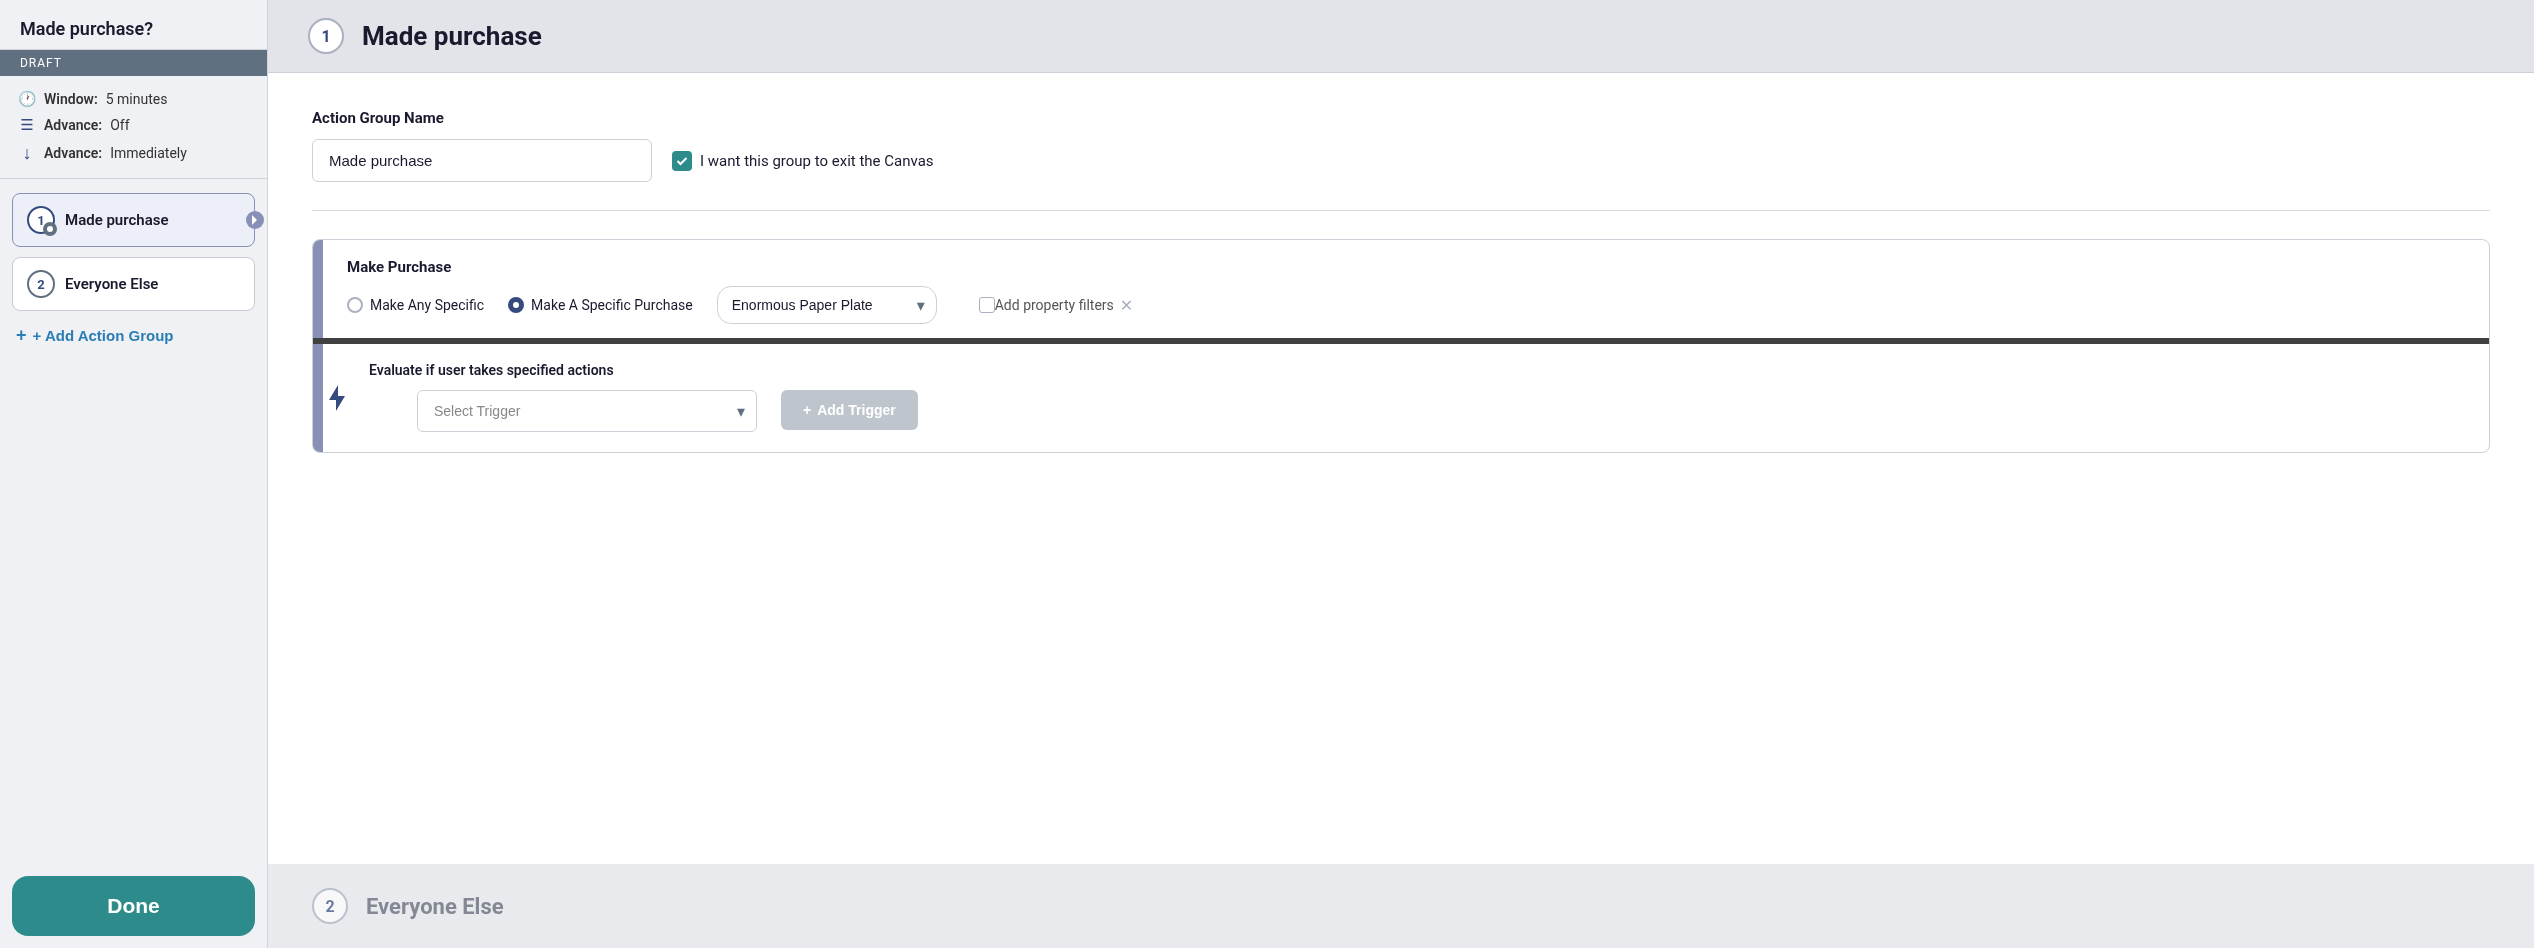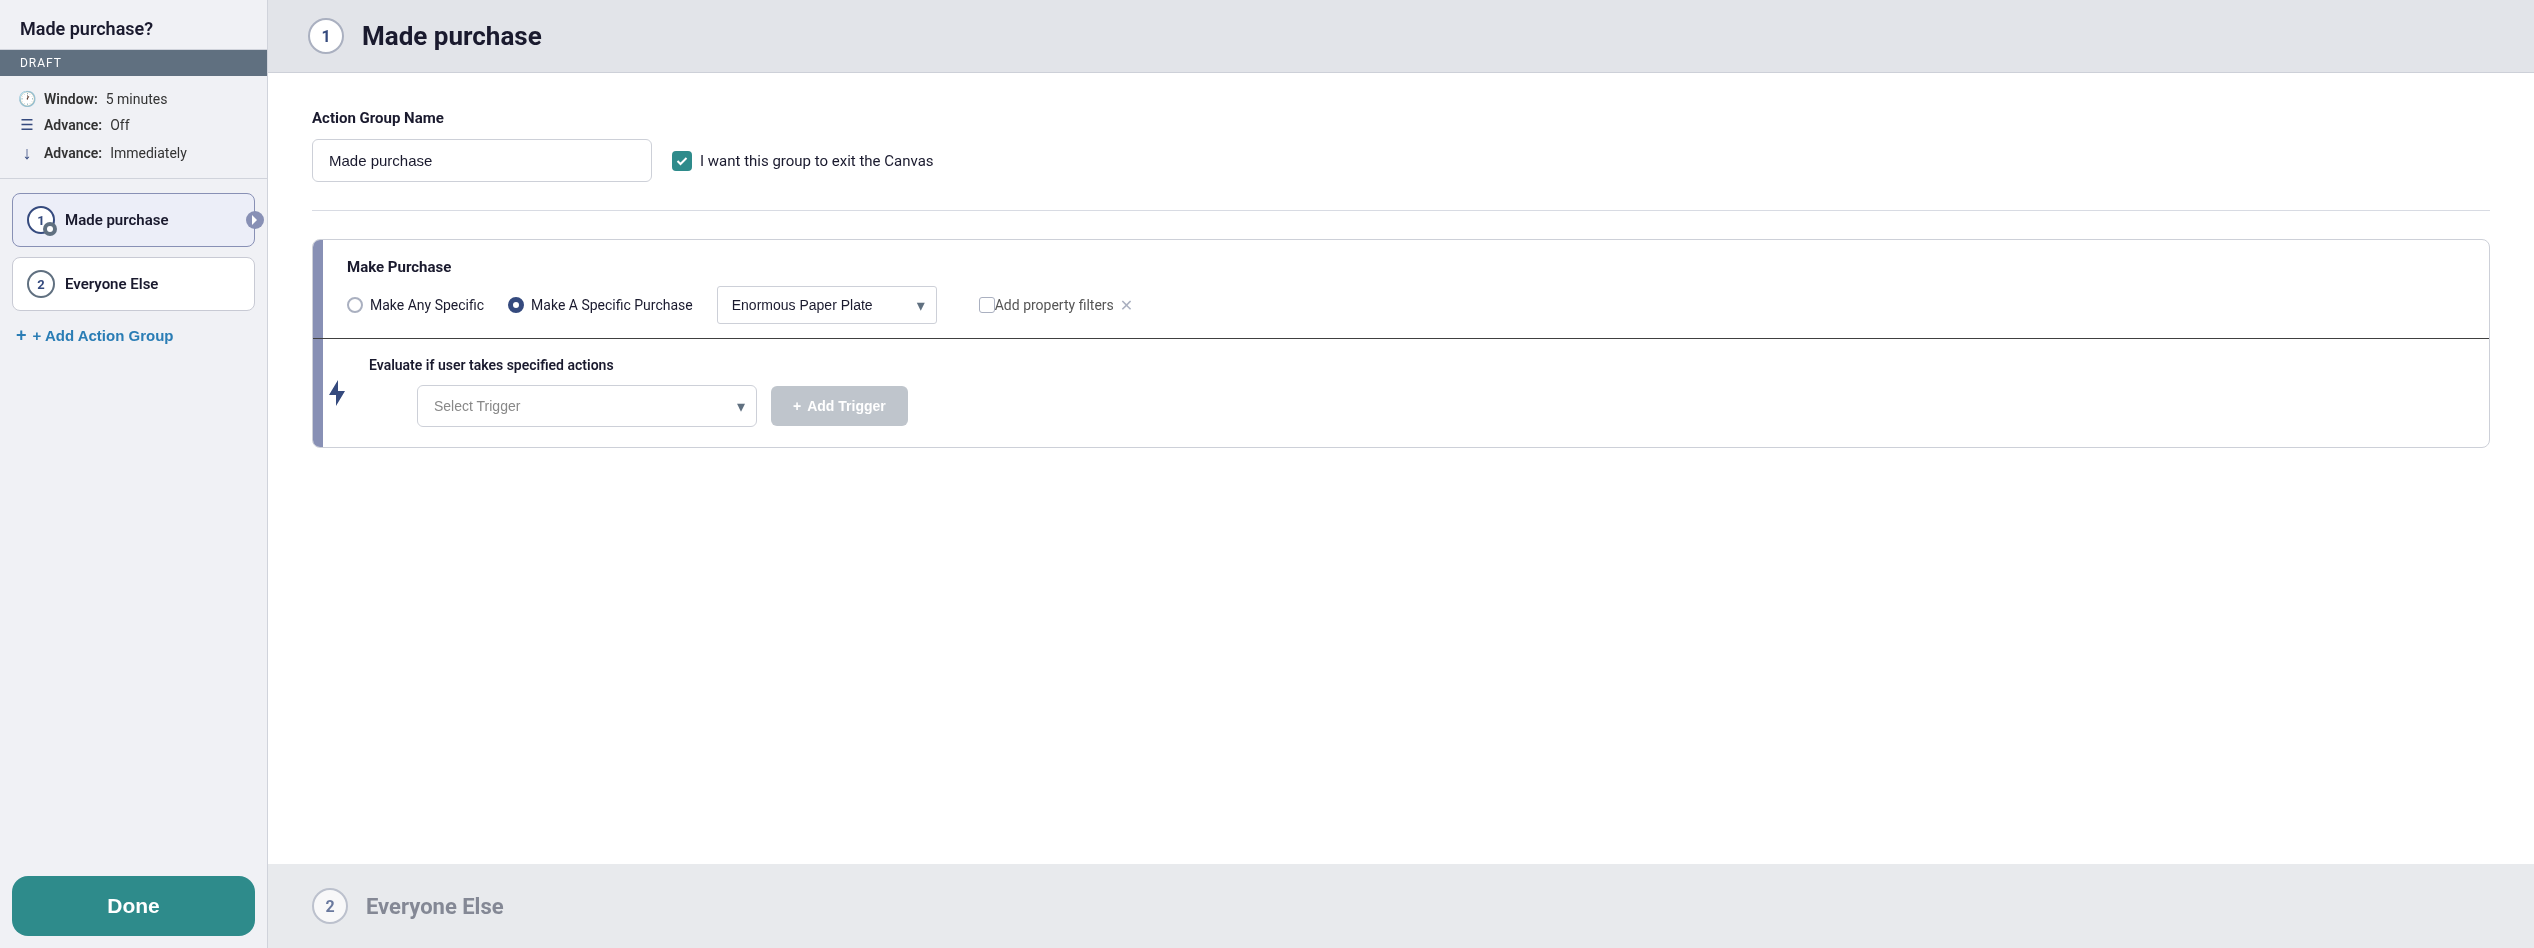--- a/index.html
+++ b/index.html
@@ -258,21 +258,21 @@
     .purchase-card {
       border: 1.5px solid #cdd0d8;
       border-radius: 8px;
       overflow: hidden;
       margin-bottom: 0;
     }
     .purchase-card-top {
       display: flex;
       align-items: center;
       padding: 18px 20px 14px 20px;
-      border-bottom: 1px solid #404040;
+      border-bottom: 6px solid #404040;
       position: relative;
       justify-content: flex-end;
     }
     .card-left-bar {
       width: 10px;
       background: #8890b5;
       position: absolute;
       left: 0;
       top: 0;
       bottom: 0;
@@ -311,21 +311,21 @@
       flex-shrink: 0;
     }
     .radio-circle.selected {
       border: 5px solid #354a7e;
       background: #fff;
     }
     .dropdown-select {
       appearance: none;
       background: #fff;
       border: 1.5px solid #cdd0d8;
-      border-radius: 3px;
+      border-radius: 14px;
       padding: 10px 36px 10px 14px;
       font-size: 14px;
       color: #1a1a2e;
       cursor: pointer;
       position: relative;
       min-width: 220px;
     }
     .dropdown-wrapper {
       position: relative;
       display: inline-block;
@@ -388,22 +388,22 @@
       padding-left: 36px;
     }
     .trigger-title {
       font-size: 14px;
       font-weight: 600;
       color: #1a1a2e;
       margin-bottom: 12px;
     }
     .trigger-row {
       display: flex;
-      align-items: center;
-      gap: 14px;
+      align-items: flex-start;
+      gap: 24px;
       padding-left: 48px;
     }
     .trigger-select-wrapper {
       position: relative;
       flex: 0 0 340px;
     }
     .trigger-select {
       width: 100%;
       appearance: none;
       border: 1.5px solid #cdd0d8;

